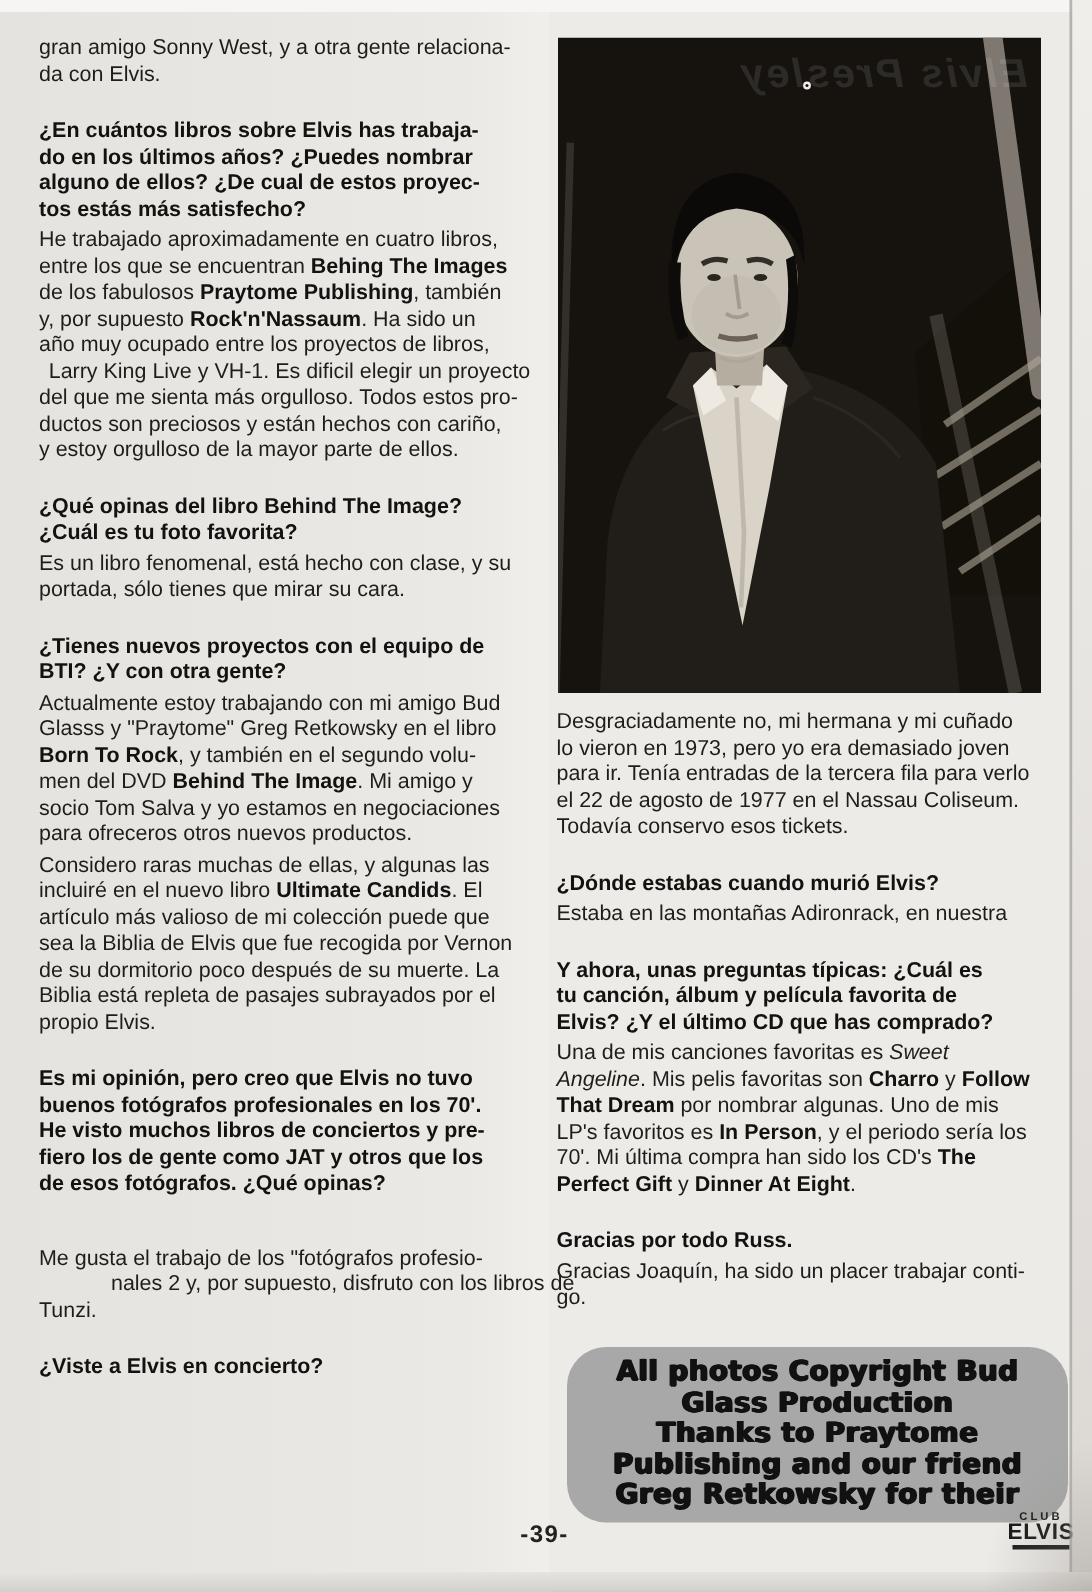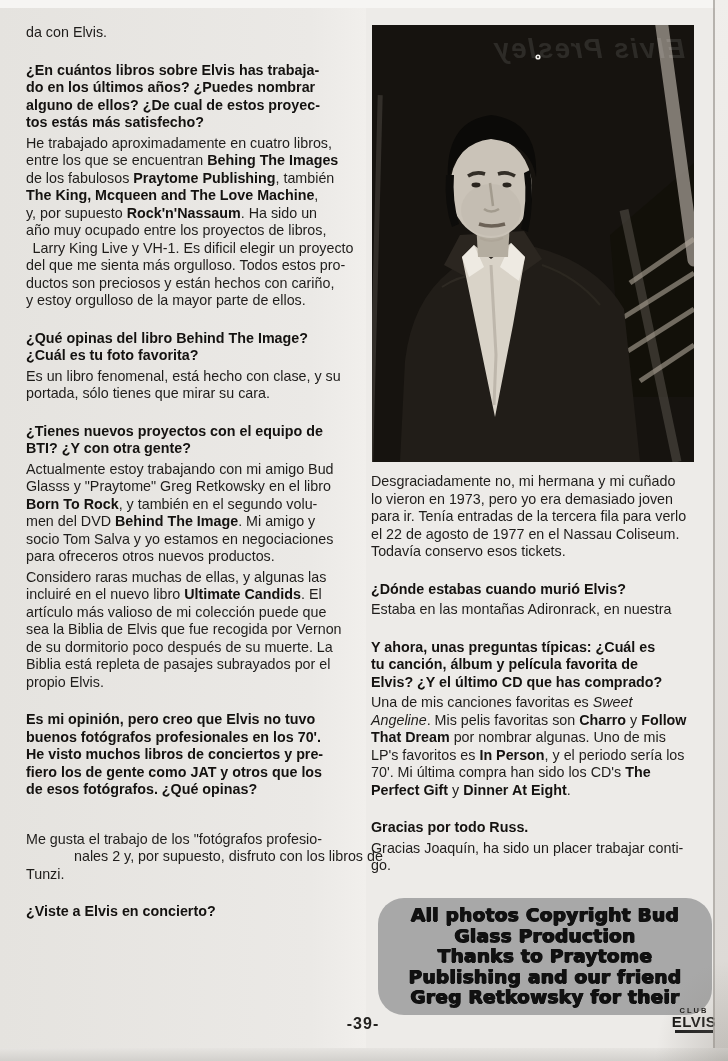--- a/index.html
+++ b/index.html
@@ -48,33 +48,33 @@
 </style>
 </head>
 <body>
 
 <div class="sheet">
   <div class="shade-left"></div>
   <div class="top-band"></div>
 
   <div class="col col-left">
       <div class="blk a">
+        <div class="ln" style="word-spacing: 0px;"><span>gran amigo Sonny West, y a otra gente relaciona-</span></div>
         <div class="ln last"><span>da con Elvis.</span></div>
       </div>
       <div class="blk q">
         <div class="ln" style="word-spacing: 0px;"><span>¿En cuántos libros sobre Elvis has trabaja-</span></div>
         <div class="ln" style="word-spacing: 0px;"><span>do en los últimos años? ¿Puedes nombrar</span></div>
         <div class="ln" style="word-spacing: 0px;"><span>alguno de ellos? ¿De cual de estos proyec-</span></div>
         <div class="ln last"><span>tos estás más satisfecho?</span></div>
       </div>
       <div class="blk a">
         <div class="ln" style="word-spacing: 0px;"><span>He trabajado aproximadamente en cuatro libros,</span></div>
         <div class="ln" style="word-spacing: 0px;"><span>entre los que se encuentran </span><span class="b">Behing The Images</span></div>
         <div class="ln" style="word-spacing: 0px;"><span>de los fabulosos </span><span class="b">Praytome Publishing</span><span>, también</span></div>
-        <div class="ln" style="word-spacing: 0px;"><span class="b">The King, Mcqueen and The Love Machine</span><span>,</span></div>
         <div class="ln" style="word-spacing: 0px;"><span>y, por supuesto </span><span class="b">Rock'n'Nassaum</span><span>. Ha sido un</span></div>
         <div class="ln" style="word-spacing: 0px;"><span>año muy ocupado entre los proyectos de libros,</span></div>
         <div class="ln" style="word-spacing: 0px; text-align: center;"><span>Larry King Live y VH-1. Es dificil elegir un proyecto</span></div>
         <div class="ln" style="word-spacing: 0px;"><span>del que me sienta más orgulloso. Todos estos pro-</span></div>
         <div class="ln" style="word-spacing: 0px;"><span>ductos son preciosos y están hechos con cariño,</span></div>
         <div class="ln last"><span>y estoy orgulloso de la mayor parte de ellos.</span></div>
       </div>
       <div class="blk q">
         <div class="ln" style="word-spacing: 0px;"><span>¿Qué opinas del libro Behind The Image?</span></div>
         <div class="ln last"><span>¿Cuál es tu foto favorita?</span></div>

